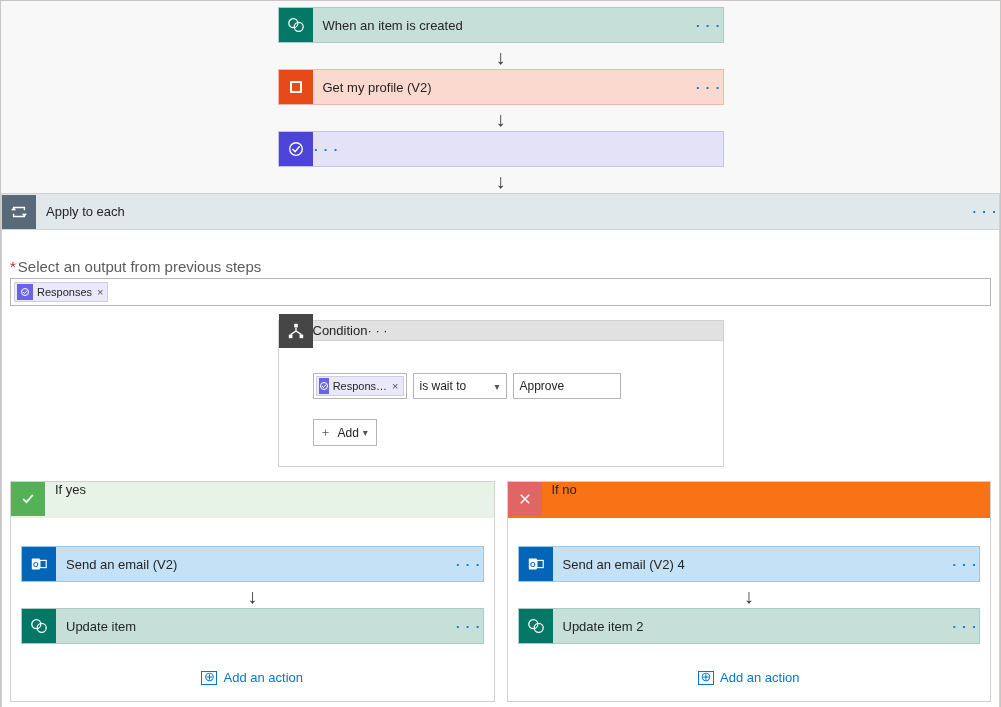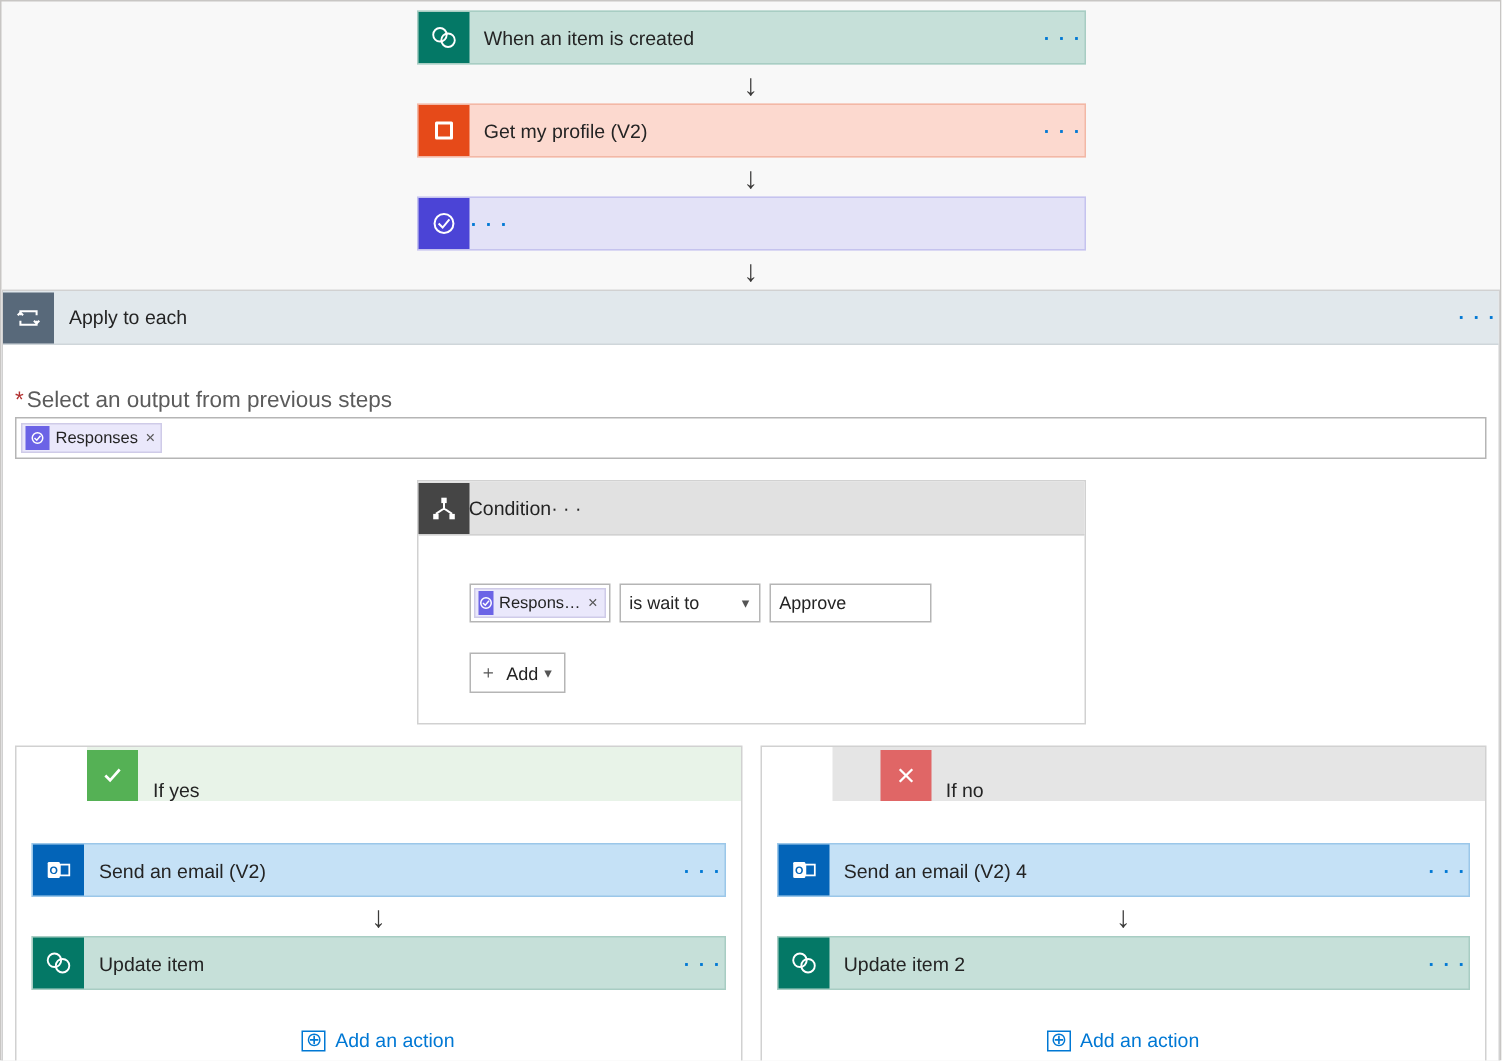--- a/index.html
+++ b/index.html
@@ -37,39 +37,39 @@
 
   .req-label { font-size:15px; color:#5b5b5b; margin:28px 0 3px 8px; }
   .req-label .star { color:#b13030; margin-right:2px; }
   .token-field { margin:0 8px 14px 8px; border:1px solid #b5b5b5; padding:3px; min-height:24px; background:#fff; }
   .token { display:inline-flex; align-items:center; background:#eae8fb; border:1px solid #cfcbe8; padding:1px 4px 1px 2px; font-size:11px; }
   .token .tok-icon { background:#6b63e6; color:#fff; width:16px; height:16px; display:flex; align-items:center; justify-content:center; margin-right:4px; font-size:10px; }
   .token .tok-x { margin-left:5px; color:#555; cursor:pointer; }
 
   
   .cond-block { width:446px; border:1px solid #d1d1d1; background:#fff; margin:0 auto; }
-  .cond-header { display:flex; align-items:center; height:36px; background:#e1e1e1; border-bottom:1px solid #d1d1d1; cursor:pointer; }
+  .cond-header { display:flex; align-items:center; height:20px; background:#e1e1e1; border-bottom:1px solid #d1d1d1; cursor:pointer; }
   .cond-header .icon-box { background:#454545; width:34px; height:34px; display:flex; align-items:center; justify-content:center; color:#fff; }
   .cond-body { padding:32px 20px 20px 34px; }
   .cond-row { display:flex; gap:6px; margin-bottom:20px; }
   .dropdown-box, .input-box { border:1px solid #b5b5b5; height:26px; padding:0 6px; display:flex; align-items:center; font-size:12px; background:#fff; }
   .token-box { border:1px solid #b5b5b5; height:26px; width:94px; padding:2px; display:flex; align-items:center; background:#fff; }
   .token-box .token { width:100%; overflow:hidden; }
   .dropdown-box { width:94px; justify-content:space-between; cursor:pointer; }
   .input-box { width:108px; }
   .chev-down { font-size:10px; color:#555; margin-left:4px; }
   .add-btn { display:inline-flex; align-items:center; border:1px solid #b5b5b5; padding:4px 8px 4px 6px; font-size:12px; cursor:pointer; background:#fff; }
   .add-btn .plus { margin-right:6px; color:#555; }
 
   
   .branches { display:flex; gap:12px; padding:0 8px 14px 8px; }
   .branch { flex:1; border:1px solid #d1d1d1; background:#fff; }
-  .branch-header { display:flex; align-items:flex-end; height:36px;margin-left:47px; }
+  .branch-header { display:flex; align-items:flex-start; height:36px; }
   .branch.yes .branch-header { background:#e8f3e8; }
-  .branch.no  .branch-header { background:#e5e5e5;padding-left:32px; }
+  .branch.no  .branch-header { background:#f97316; }
   .branch .bh-icon { width:34px; height:34px; display:flex; align-items:center; justify-content:center; color:#fff; font-size:15px; }
   .branch.yes .bh-icon { background:#55b155; }
   .branch.no  .bh-icon { background:#e06666; }
   .branch .bh-label { padding-left:10px; font-size:13px; }
   .branch-body { padding:28px 10px 16px 10px; display:flex; flex-direction:column; align-items:center; }
   .branch .card { width:100%; }
   .add-action { color:#0078d4; font-size:13px; margin-top:26px; display:flex; align-items:center; cursor:pointer; }
   .add-action .icon { margin-right:6px; font-size:13px; border:1px solid #0078d4; width:16px; height:14px; display:flex; align-items:center; justify-content:center; padding-bottom:2px; }
 
   svg { display:block; }

